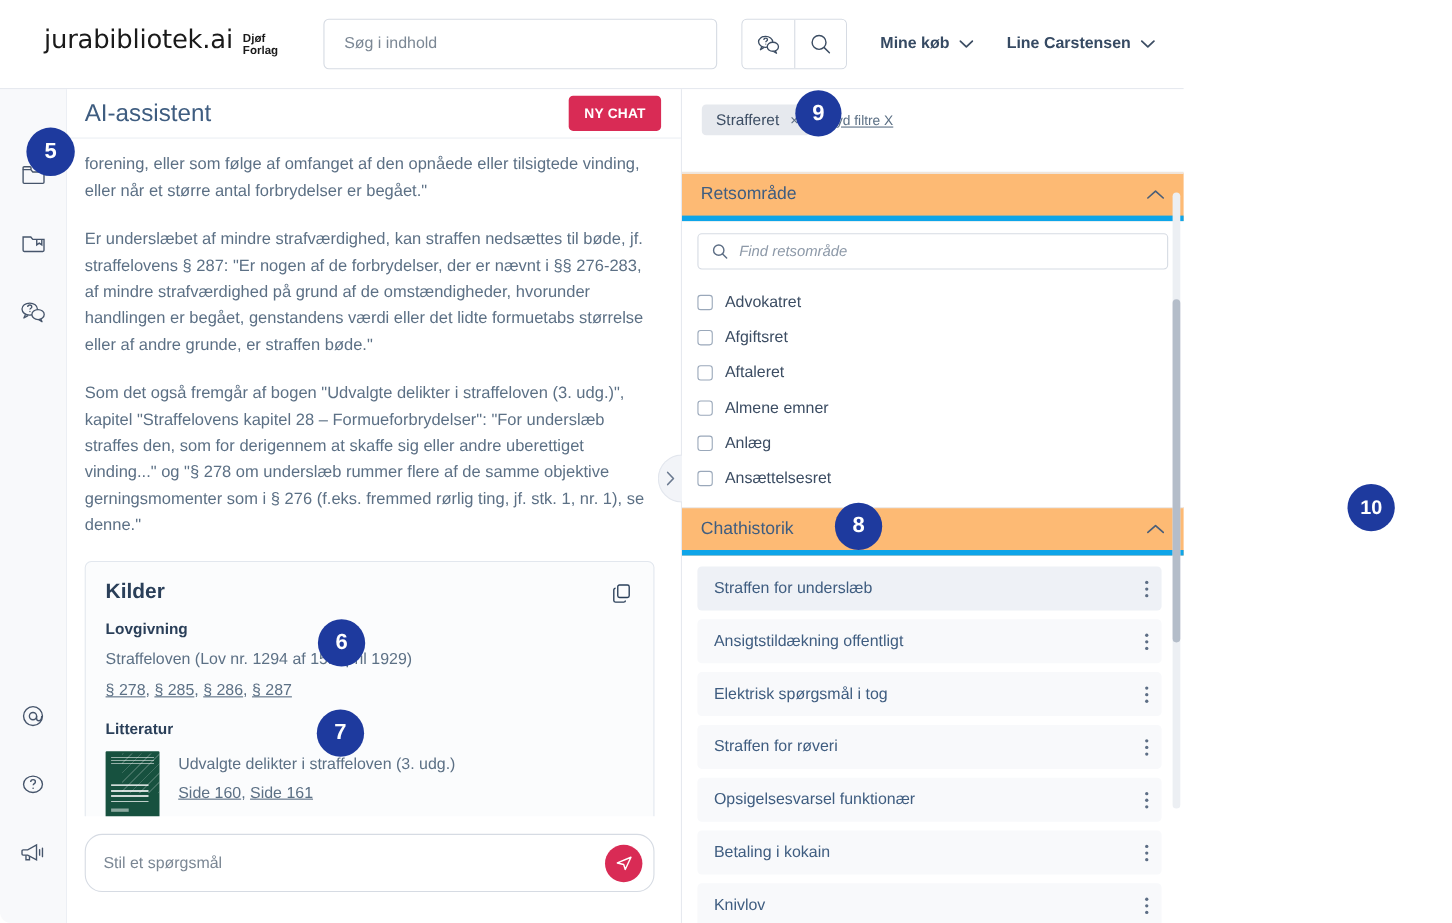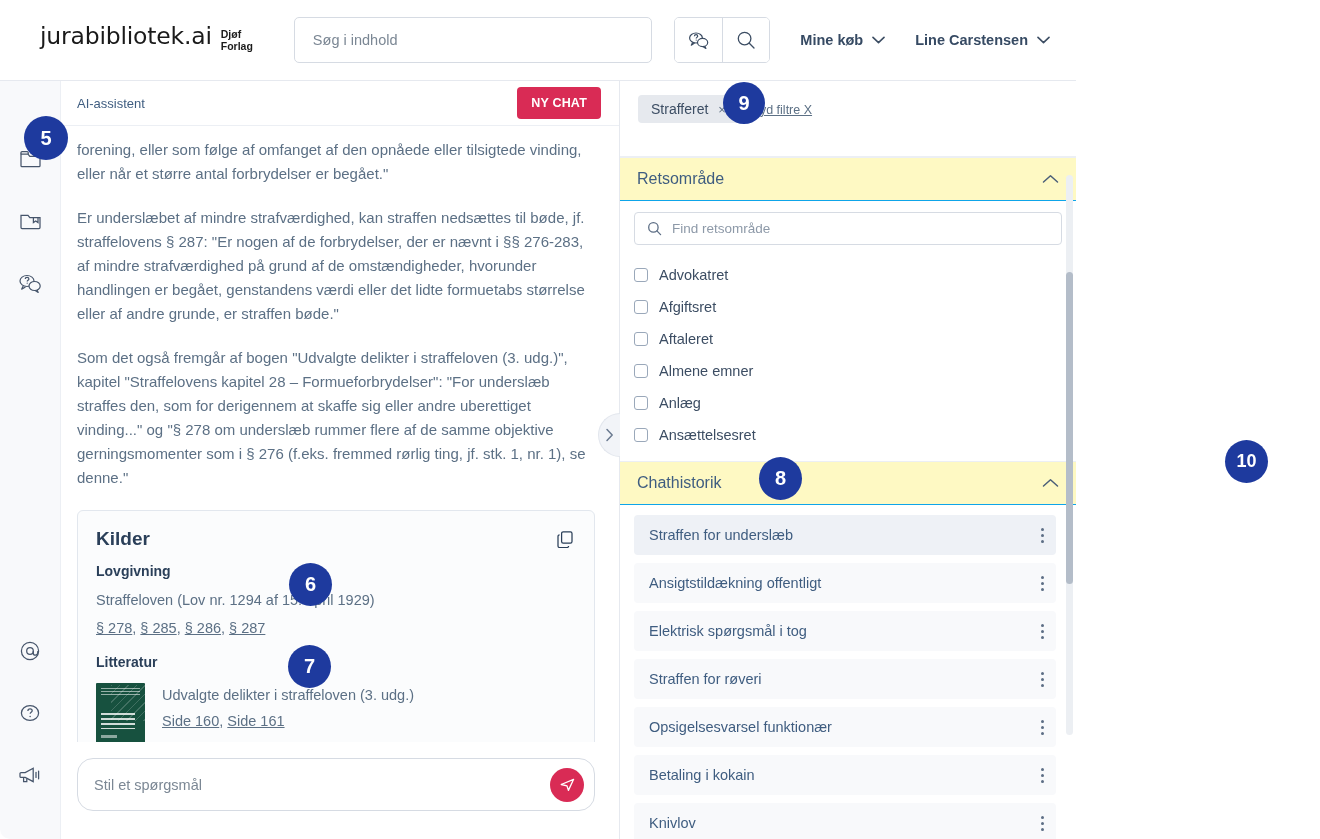--- a/index.html
+++ b/index.html
@@ -88,21 +88,21 @@
     background: #fff; position: relative;
     border-right: 1px solid #e6e9ef;
   }
   .chat-head {
     height: 45px; flex: 0 0 45px;
     display: flex; align-items: center;
     padding: 0 18px 0 16px;
     border-bottom: 1px solid #eceff4;
     position: relative;
   }
-  .chat-title { font-size: 13px; color: #3f5d80; font-weight: 400; }
+  .chat-title { font-size: 22px; color: #3f5d80; font-weight: 400; }
   .ny-chat {
     margin-left: auto;
     background: #d92b55; color: #fff;
     font-size: 12.5px; font-weight: 700; letter-spacing: .2px;
     padding: 9px 14px; border-radius: 4px; border: none;
   }
   .msg-scroll {
     flex: 1 1 auto; min-height: 0; overflow: hidden;
     padding: 12px 24px 0 16px;
   }
@@ -196,30 +196,30 @@
     font-size: 14px; color: #3c4d63;
     display: flex; align-items: center; gap: 10px;
   }
   .chip-x { font-size: 13px; color: #5d6e85; }
   .clear-link {
     font-size: 12.5px; color: #5c7085; text-decoration: underline;
     margin-top: 8px; white-space: nowrap;
   }
   .sec-head {
     height: 44px; flex: 0 0 44px;
-    background: #fef9c3;
-    border-bottom: 1px solid #0ea5e9;
+    background: #fdba74;
+    border-bottom: 5px solid #0ea5e9;
     border-top: 1px solid #eceff4;
     display: flex; align-items: center;
     padding: 0 17px;
     position: relative;
   }
   .sec-title { font-size: 16px; color: #3f5d80; }
   .chev { margin-left: auto; }
-  .find-wrap { padding: 11px 14px 0 14px; }
+  .find-wrap { padding: 11px 14px 0 14px; font-style: italic; }
   .find-box {
     height: 33px; border: 1px solid #d6dbe3; border-radius: 4px;
     display: flex; align-items: center; gap: 10px; padding: 0 12px;
   }
   .find-box .ph { font-size: 13.5px; color: #8d99a8; }
   .cb-list { padding: 14px 0 10px 14px; }
   .cb-item { display: flex; align-items: center; gap: 11px; height: 32px; }
   .cb {
     width: 14px; height: 14px; border: 1px solid #9aa8ba; border-radius: 3px;
     background: #fff; flex: 0 0 14px;

